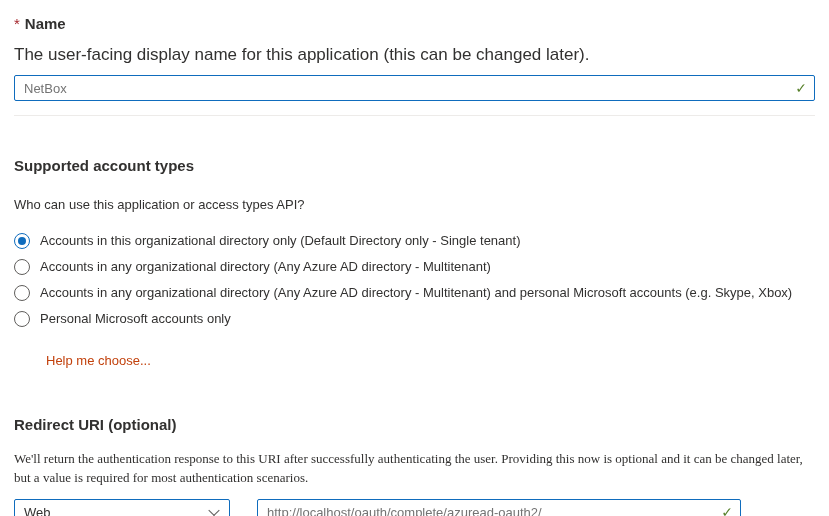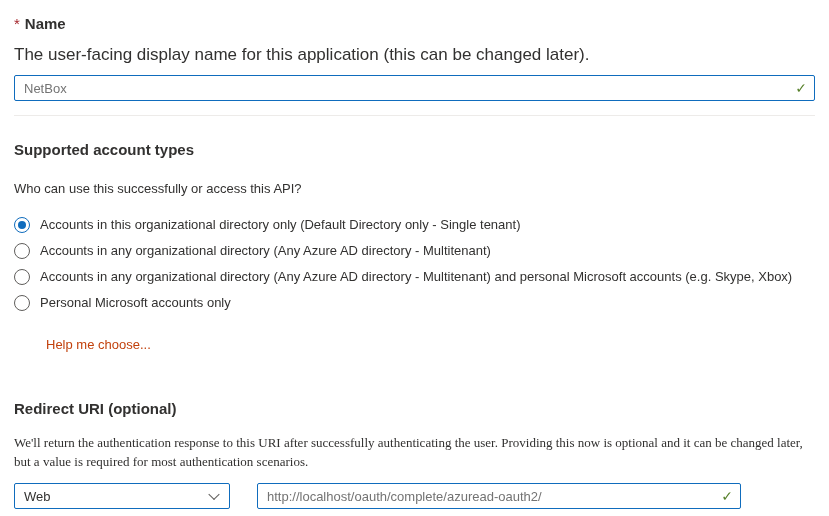--- a/index.html
+++ b/index.html
@@ -29,21 +29,21 @@
     font-size: 13px; color: #737373;
     width: 100%; height: 100%; padding: 0 26px 0 9px;
   }
   .check {
     position: absolute; right: 7px; top: 50%; transform: translateY(-50%);
     color: #57802a; font-size: 14px; line-height: 14px; pointer-events: none;
   }
 
   .divider { border-bottom: 1px solid #edebe9; margin-top: 14px; width: 801px; }
 
-  .section-title { font-size: 15px; font-weight: 600; line-height: 20px; margin-top: 24px; }
+  .section-title { font-size: 15px; font-weight: 600; line-height: 20px; margin-top: 40px; }
   .question { font-size: 13px; line-height: 17px; margin-top: 20px; }
 
   .radio-group { margin-top: 20px; }
   .radio-row {
     display: flex; align-items: center; height: 16px;
     margin-top: 10px; cursor: pointer;
   }
   .radio-row:first-child { margin-top: 0; }
   .radio {
     width: 16px; height: 16px; border-radius: 50%;
@@ -97,21 +97,21 @@
   <div class="input-wrap full">
     <input class="text-input" type="text" value="NetBox" style="">
     <span class="check">✓</span>
   </div>
 
   <div class="divider"></div>
 
   
   <div class="section-title">Supported account types</div>
 
-  <div class="question">Who can use this successfully or access this API?</div>
+  <div class="question">Who can use this application or access types API?</div>
 
   <div class="radio-group">
     <div class="radio-row">
       <span class="radio selected"></span>
       <span class="radio-label">Accounts in this organizational directory only (Default Directory only - Single tenant)</span>
     </div>
     <div class="radio-row">
       <span class="radio"></span>
       <span class="radio-label">Accounts in any organizational directory (Any Azure AD directory - Multitenant)</span>
     </div>

